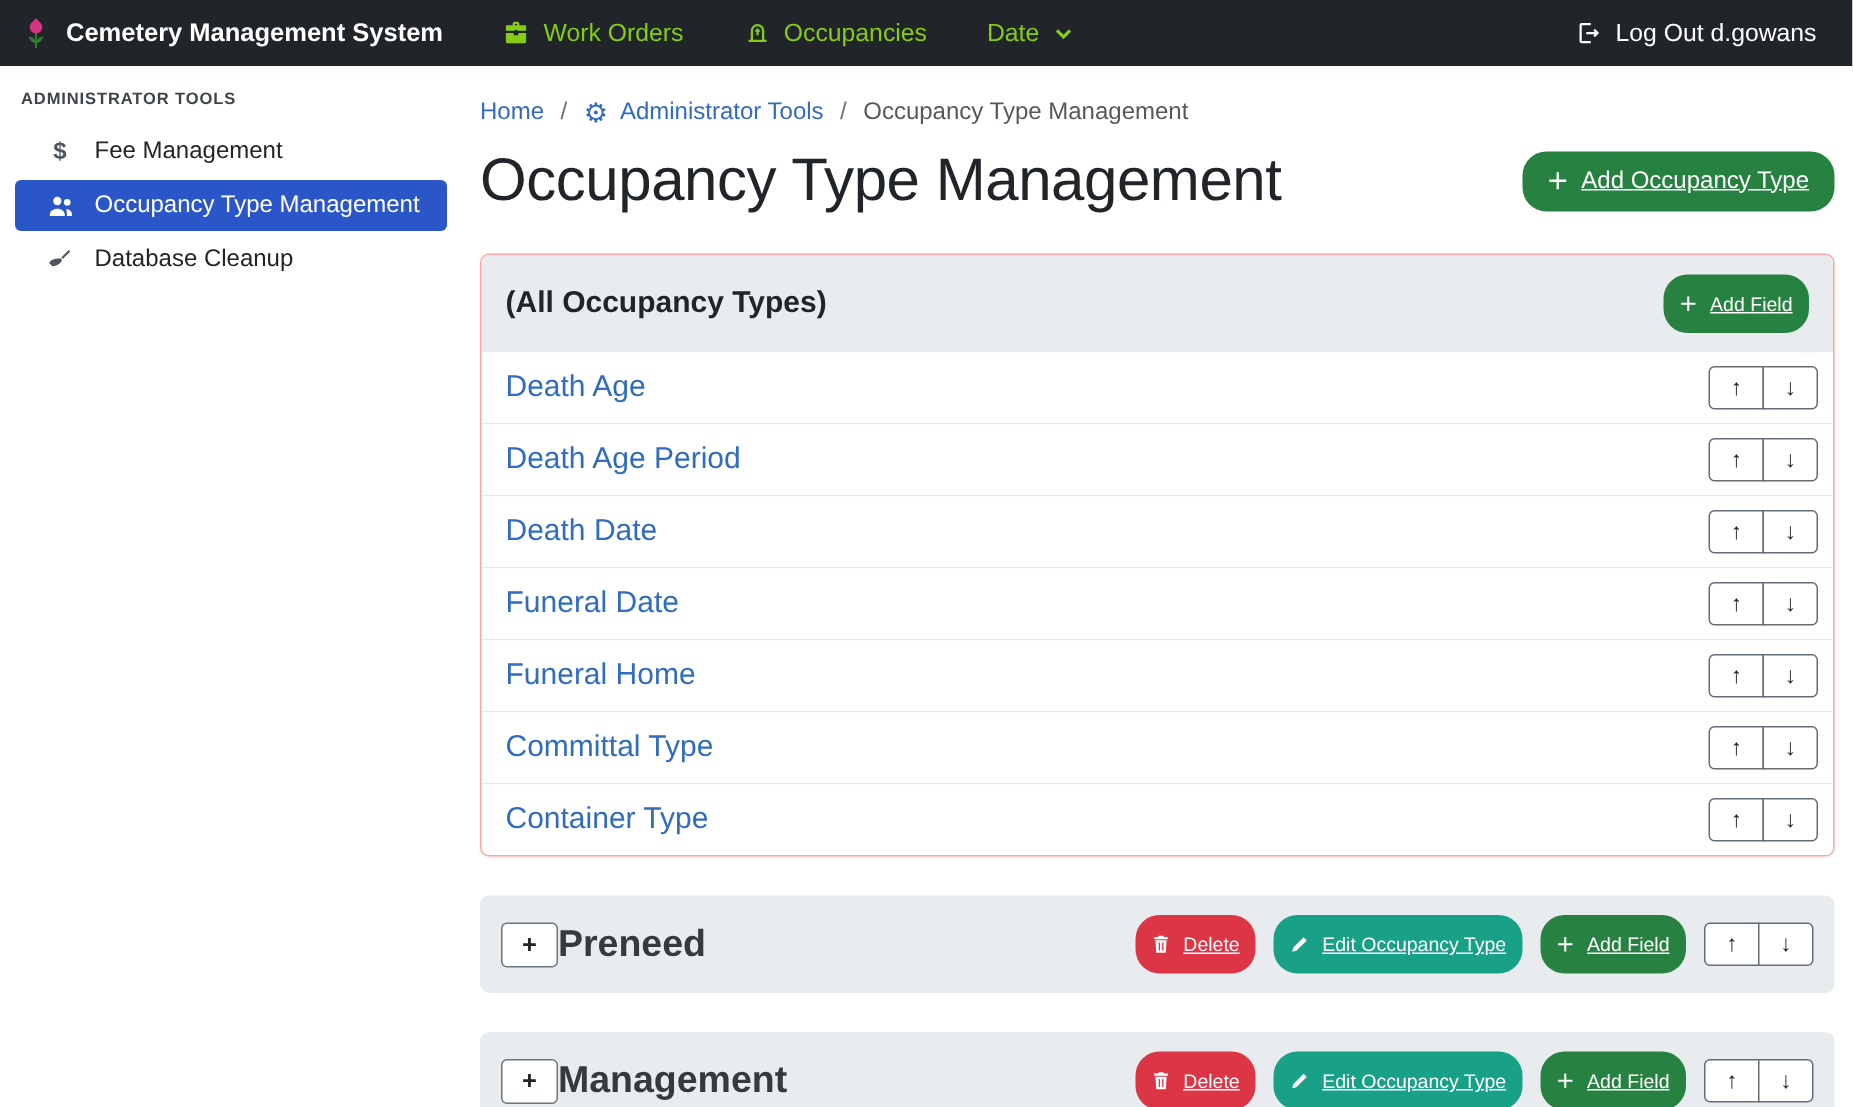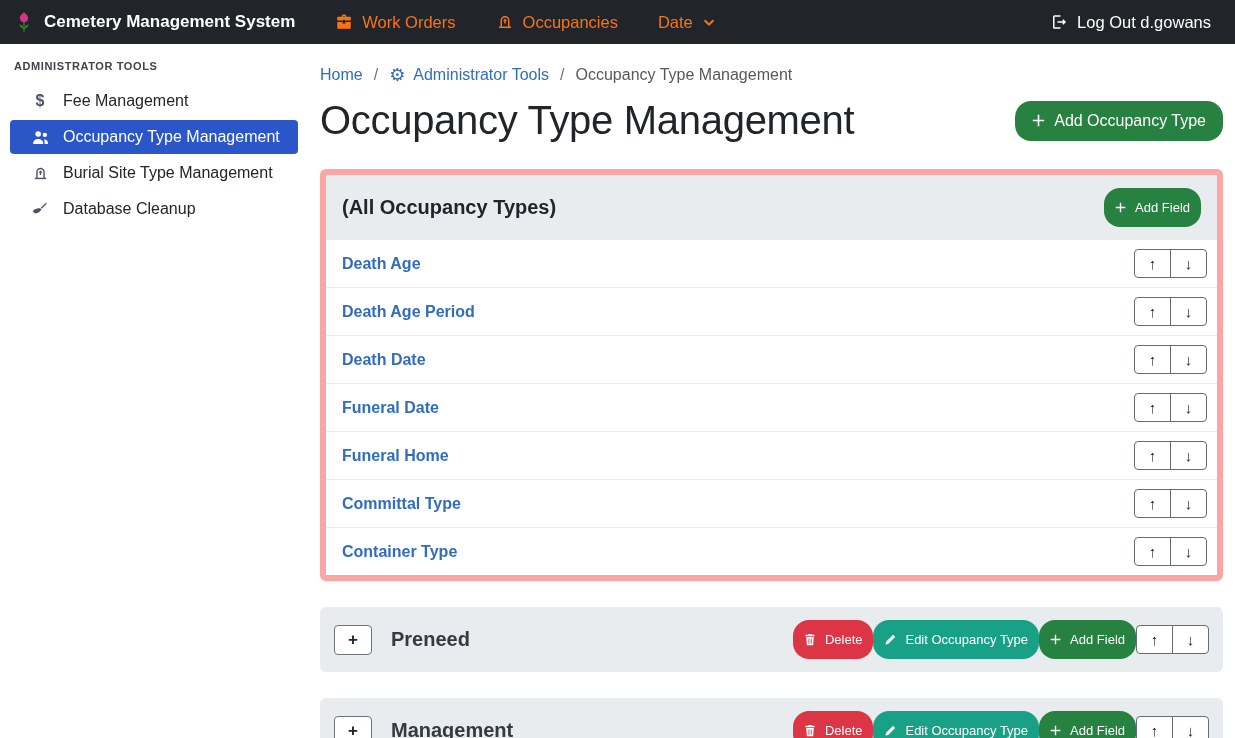--- a/index.html
+++ b/index.html
@@ -14,21 +14,21 @@
   *{box-sizing:border-box;}
   html,body{margin:0;padding:0;width:1235px;height:738px;overflow:hidden;
     font-family:"Liberation Sans","DejaVu Sans",sans-serif;background:#fff;color:#212529;}
 
   
   .navbar{height:44px;background:var(--navbar-bg);display:flex;align-items:center;
     padding:0 24px 0 14px;color:#fff;}
   .brand{display:flex;align-items:center;gap:10px;font-weight:700;font-size:17px;
     margin-right:40px;cursor:pointer;white-space:nowrap;}
   .nav-item{display:flex;align-items:center;gap:9px;font-size:16.5px;margin-right:40px;
-    cursor:pointer;color:#f97316;white-space:nowrap;}
+    cursor:pointer;color:#84cc16;white-space:nowrap;}
   .nav-spacer{flex:1;}
   .logout{display:flex;align-items:center;gap:9px;font-size:16.5px;cursor:pointer;white-space:nowrap;}
   .navbar svg{flex-shrink:0;}
 
   
   .app{display:flex;height:683px;justify-content:center;}
   .sidebar{width:308px;flex-shrink:0;padding-top:10px;}
   .sidebar-header{font-size:11px;font-weight:700;letter-spacing:.6px;color:#3e4449;
     padding:6px 14px 10px;text-transform:uppercase;}
   .side-item{display:flex;align-items:center;gap:13px;font-size:16px;
@@ -43,51 +43,51 @@
   .breadcrumb{display:flex;align-items:center;font-size:16px;margin:4px 0 14px;}
   .crumb-link{color:var(--link);cursor:pointer;display:flex;align-items:center;gap:8px;text-decoration:none;}
   .crumb-sep{color:#6c757d;padding:0 11px;}
   .crumb-current{color:#55595e;}
   .gear{color:var(--link);font-size:18px;line-height:1;}
 
   
   .title-row{display:flex;align-items:center;justify-content:space-between;margin:0 0 26px;}
   h1{font-size:40px;font-weight:500;margin:0;letter-spacing:-.3px;}
   .btn{border:none;border-radius:16px;cursor:pointer;display:inline-flex;align-items:center;
-    gap:9px;color:#fff;font-family:inherit;}
+    gap:9px;color:#fff;font-family:inherit;text-decoration:underline;}
   .btn-lg{font-size:16px;padding:11px 17px;}
   .btn-sm{font-size:13px;padding:12px 11px;}
   .btn-green{background:var(--green);}
   .btn-teal{background:var(--teal);}
   .btn-red{background:var(--red);}
 
   
-  .card{border:6px solid #fca5a5;border-radius:6px;box-shadow:0 1px 2px rgba(0,0,0,.08);overflow:hidden;}
+  .card{border:1px solid #fca5a5;border-radius:6px;box-shadow:0 1px 2px rgba(0,0,0,.08);overflow:hidden;}
   .card-header{background:var(--section-bg);display:flex;align-items:center;
     justify-content:space-between;padding:13px 16px;}
   .card-title{font-size:20px;font-weight:700;}
   .field-row{display:flex;align-items:center;justify-content:space-between;
     padding:9px 10px 9px 16px;border-bottom:1px solid #e7eaed;background:#fff;}
   .field-row:last-child{border-bottom:none;}
-  .field-link{color:var(--link);font-weight:700;font-size:16px;text-decoration:none;cursor:pointer;}
+  .field-link{color:var(--link);font-weight:400;font-size:20px;text-decoration:none;cursor:pointer;}
   .arrow-group{display:inline-flex;}
   .btn-arrow{width:37px;height:29px;background:#fff;border:1px solid #646c74;color:#1d2125;
     font-size:15px;cursor:pointer;margin-left:-1px;display:flex;align-items:center;
     justify-content:center;font-family:inherit;padding:0;}
   .btn-arrow:first-child{border-radius:4px 0 0 4px;margin-left:0;}
   .btn-arrow:last-child{border-radius:0 4px 4px 0;}
 
   
   .type-section{background:var(--section-bg);border-radius:6px;margin-top:26px;
     padding:13px 14px;display:flex;align-items:center;}
   .expand-btn{width:38px;height:30px;background:#fff;border:1px solid #6c757d;border-radius:4px;
     font-size:17px;cursor:pointer;color:#212529;display:flex;align-items:center;
     justify-content:center;font-family:inherit;font-weight:700;padding:0;}
-  .section-title{font-size:20px;font-weight:700;color:#343a40;margin-left:19px;}
-  .section-actions{margin-left:auto;display:flex;align-items:center;}
+  .section-title{font-size:25px;font-weight:700;color:#343a40;}
+  .section-actions{margin-left:auto;display:flex;align-items:center;gap:12px;}
 </style>
 </head>
 <body>
 
 <nav class="navbar">
   <div class="brand">
     <span style="display:flex;">
       <svg width="20" height="22" viewBox="0 0 24 26">
         <path d="M12 1c-1.8 2.6-5 3.8-5 7.4A5 5 0 0 0 17 8.4C17 4.8 13.8 3.6 12 1z" fill="#d63384"></path>
         <path d="M11.2 13h1.6v12h-1.6z" fill="#2e7d32"></path>
@@ -158,30 +158,20 @@
         <svg width="19" height="17" viewBox="0 0 24 22" fill="currentColor">
           <circle cx="9" cy="6.5" r="3.6"></circle>
           <path d="M2.5 18.5c0-3.3 2.9-5.4 6.5-5.4s6.5 2.1 6.5 5.4v1h-13v-1z"></path>
           <circle cx="17.6" cy="7.6" r="2.9"></circle>
           <path d="M16.6 13.3c3 .3 5.1 2.2 5.1 4.9v1.3h-4.4c.1-2.6-.1-4.5-.7-6.2z"></path>
         </svg>
       </span>
       <span>Occupancy Type Management</span>
     </div>
 
-    <div class="side-item">
-      <span class="icon">
-        <svg width="17" height="17" viewBox="0 0 24 24" fill="none" stroke="currentColor" stroke-width="2">
-          <path d="M7 19v-9a5 5 0 0 1 10 0v9"></path>
-          <path d="M4 19h16"></path>
-          <path d="M12 8v6M10 10h4"></path>
-        </svg>
-      </span>
-      <span>Burial Site Type Management</span>
-    </div>
 
 
     <div class="side-item">
       <span class="icon">
         <svg width="18" height="17" viewBox="0 0 24 24" fill="currentColor">
           <path d="M20.3 2.3l1.4 1.4-7.1 7.1-1.4-1.4 7.1-7.1z"></path>
           <path d="M12.3 10.2l1.6 1.6c-.9 2.7-3.6 5.4-9 5.9L2 14.9c.6-3.1 4.6-4.4 10.3-4.7z"></path>
         </svg>
       </span>
       <span>Database Cleanup</span>

